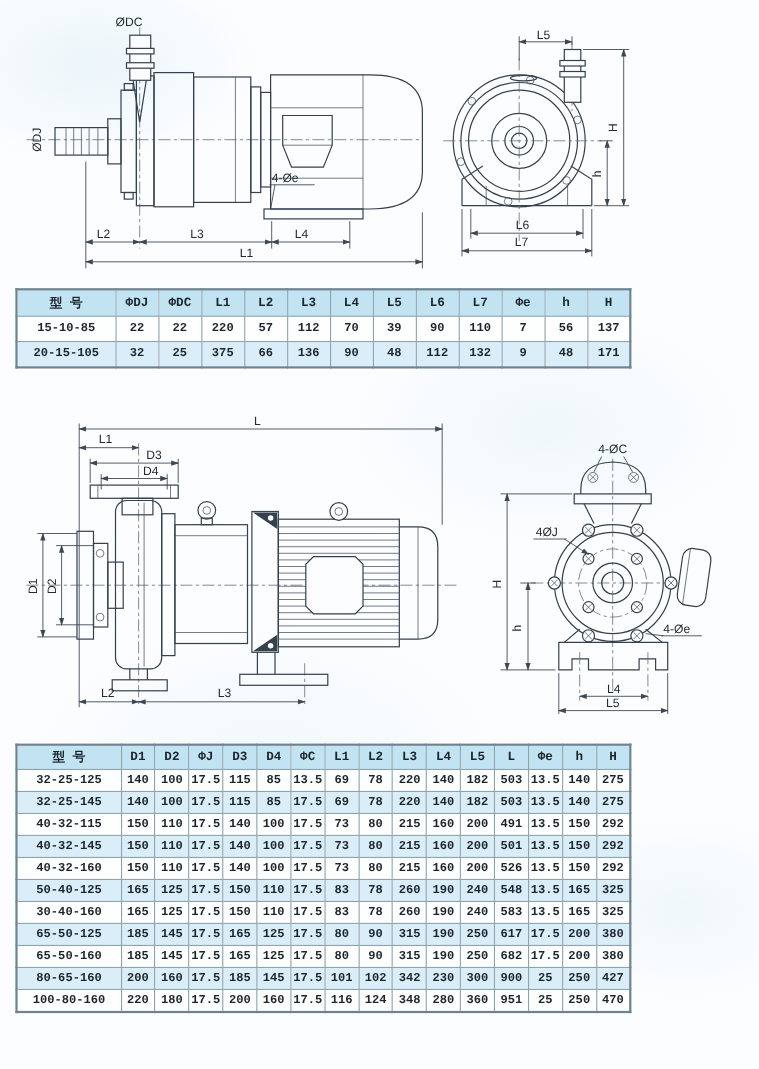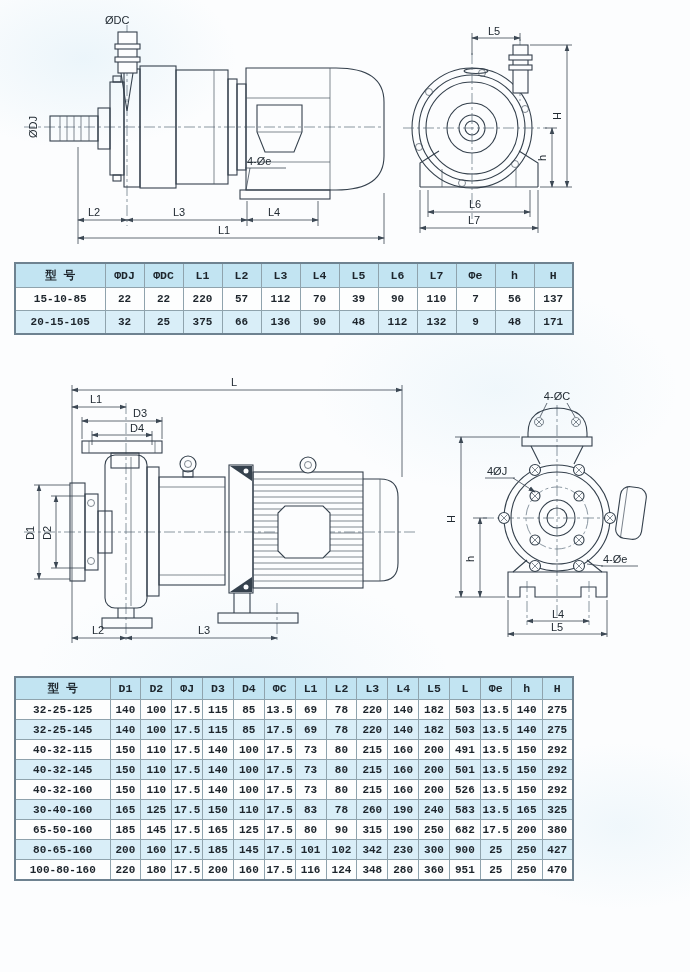--- a/index.html
+++ b/index.html
@@ -321,21 +321,21 @@
       <line class="ln" x1="240" y1="218" x2="240" y2="238"></line>
       <rect class="ln" x="208" y="238" width="80" height="10"></rect>
 
       <line class="dim" x1="62" y1="263" x2="116" y2="263" marker-start="url(#aC)" marker-end="url(#aC)"></line>
       <line class="dim" x1="116" y1="263" x2="267" y2="263" marker-start="url(#aC)" marker-end="url(#aC)"></line>
       <text class="dlab" x="88" y="259" text-anchor="middle">L2</text>
       <text class="dlab" x="194" y="259" text-anchor="middle">L3</text>
     </svg>
   </div>
 
-  <div class="fig" style="left:435px;top:375px;width:240px;height:270px;">
+  <div class="fig" style="left:435px;top:387px;width:240px;height:270px;">
     <svg viewBox="0 0 240 270" xmlns="http://www.w3.org/2000/svg">
       <defs>
         <marker id="aD" markerWidth="9" markerHeight="8" refX="8" refY="4" orient="auto-start-reverse">
           <path d="M0,1 L9,4 L0,7 Z" fill="#3c4854"></path>
         </marker>
       </defs>
 
       <line class="cl" x1="122" y1="30" x2="122" y2="242"></line>
       <line class="cl" x1="48" y1="143" x2="198" y2="143"></line>
 
@@ -541,36 +541,72 @@
           <td>80</td>
           <td>215</td>
           <td>160</td>
           <td>200</td>
           <td>526</td>
           <td>13.5</td>
           <td>150</td>
           <td>292</td>
         </tr>
         <tr>
+          <td>50-40-125</td>
+          <td>165</td>
+          <td>125</td>
+          <td>17.5</td>
+          <td>150</td>
+          <td>110</td>
+          <td>17.5</td>
+          <td>83</td>
+          <td>78</td>
+          <td>260</td>
+          <td>190</td>
+          <td>240</td>
+          <td>548</td>
+          <td>13.5</td>
+          <td>165</td>
+          <td>325</td>
+        </tr>
+        <tr>
           <td>30-40-160</td>
           <td>165</td>
           <td>125</td>
           <td>17.5</td>
           <td>150</td>
           <td>110</td>
           <td>17.5</td>
           <td>83</td>
           <td>78</td>
           <td>260</td>
           <td>190</td>
           <td>240</td>
           <td>583</td>
           <td>13.5</td>
           <td>165</td>
           <td>325</td>
+        </tr>
+        <tr>
+          <td>65-50-125</td>
+          <td>185</td>
+          <td>145</td>
+          <td>17.5</td>
+          <td>165</td>
+          <td>125</td>
+          <td>17.5</td>
+          <td>80</td>
+          <td>90</td>
+          <td>315</td>
+          <td>190</td>
+          <td>250</td>
+          <td>617</td>
+          <td>17.5</td>
+          <td>200</td>
+          <td>380</td>
         </tr>
         <tr>
           <td>65-50-160</td>
           <td>185</td>
           <td>145</td>
           <td>17.5</td>
           <td>165</td>
           <td>125</td>
           <td>17.5</td>
           <td>80</td>

